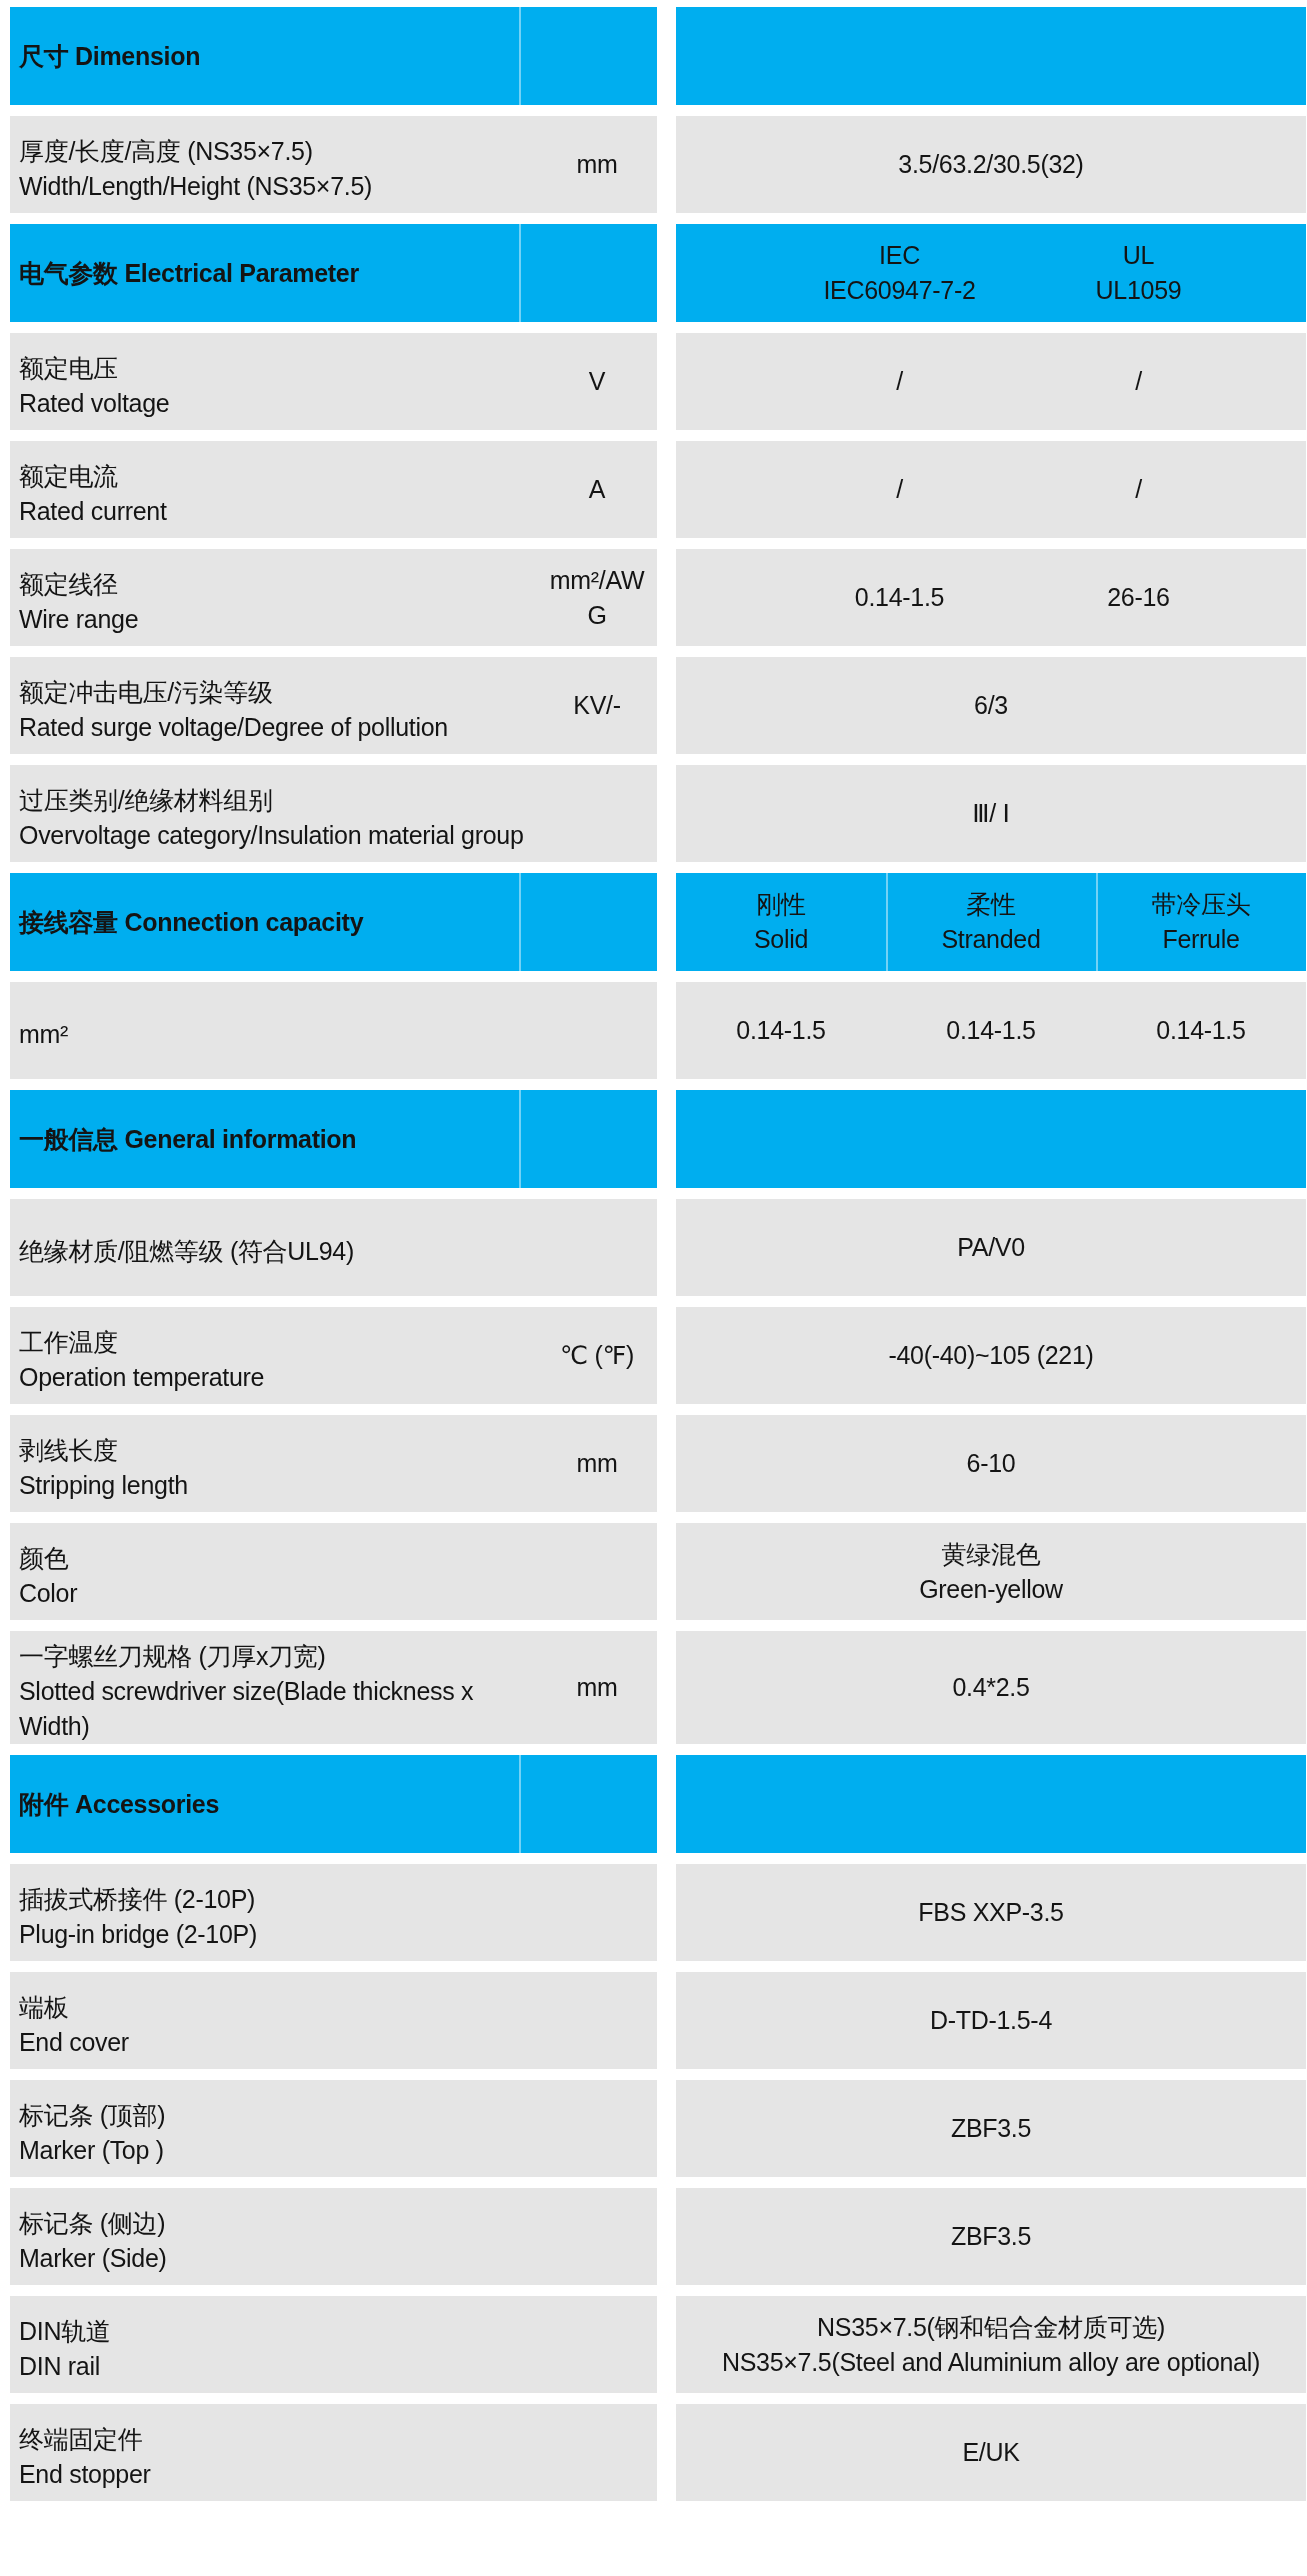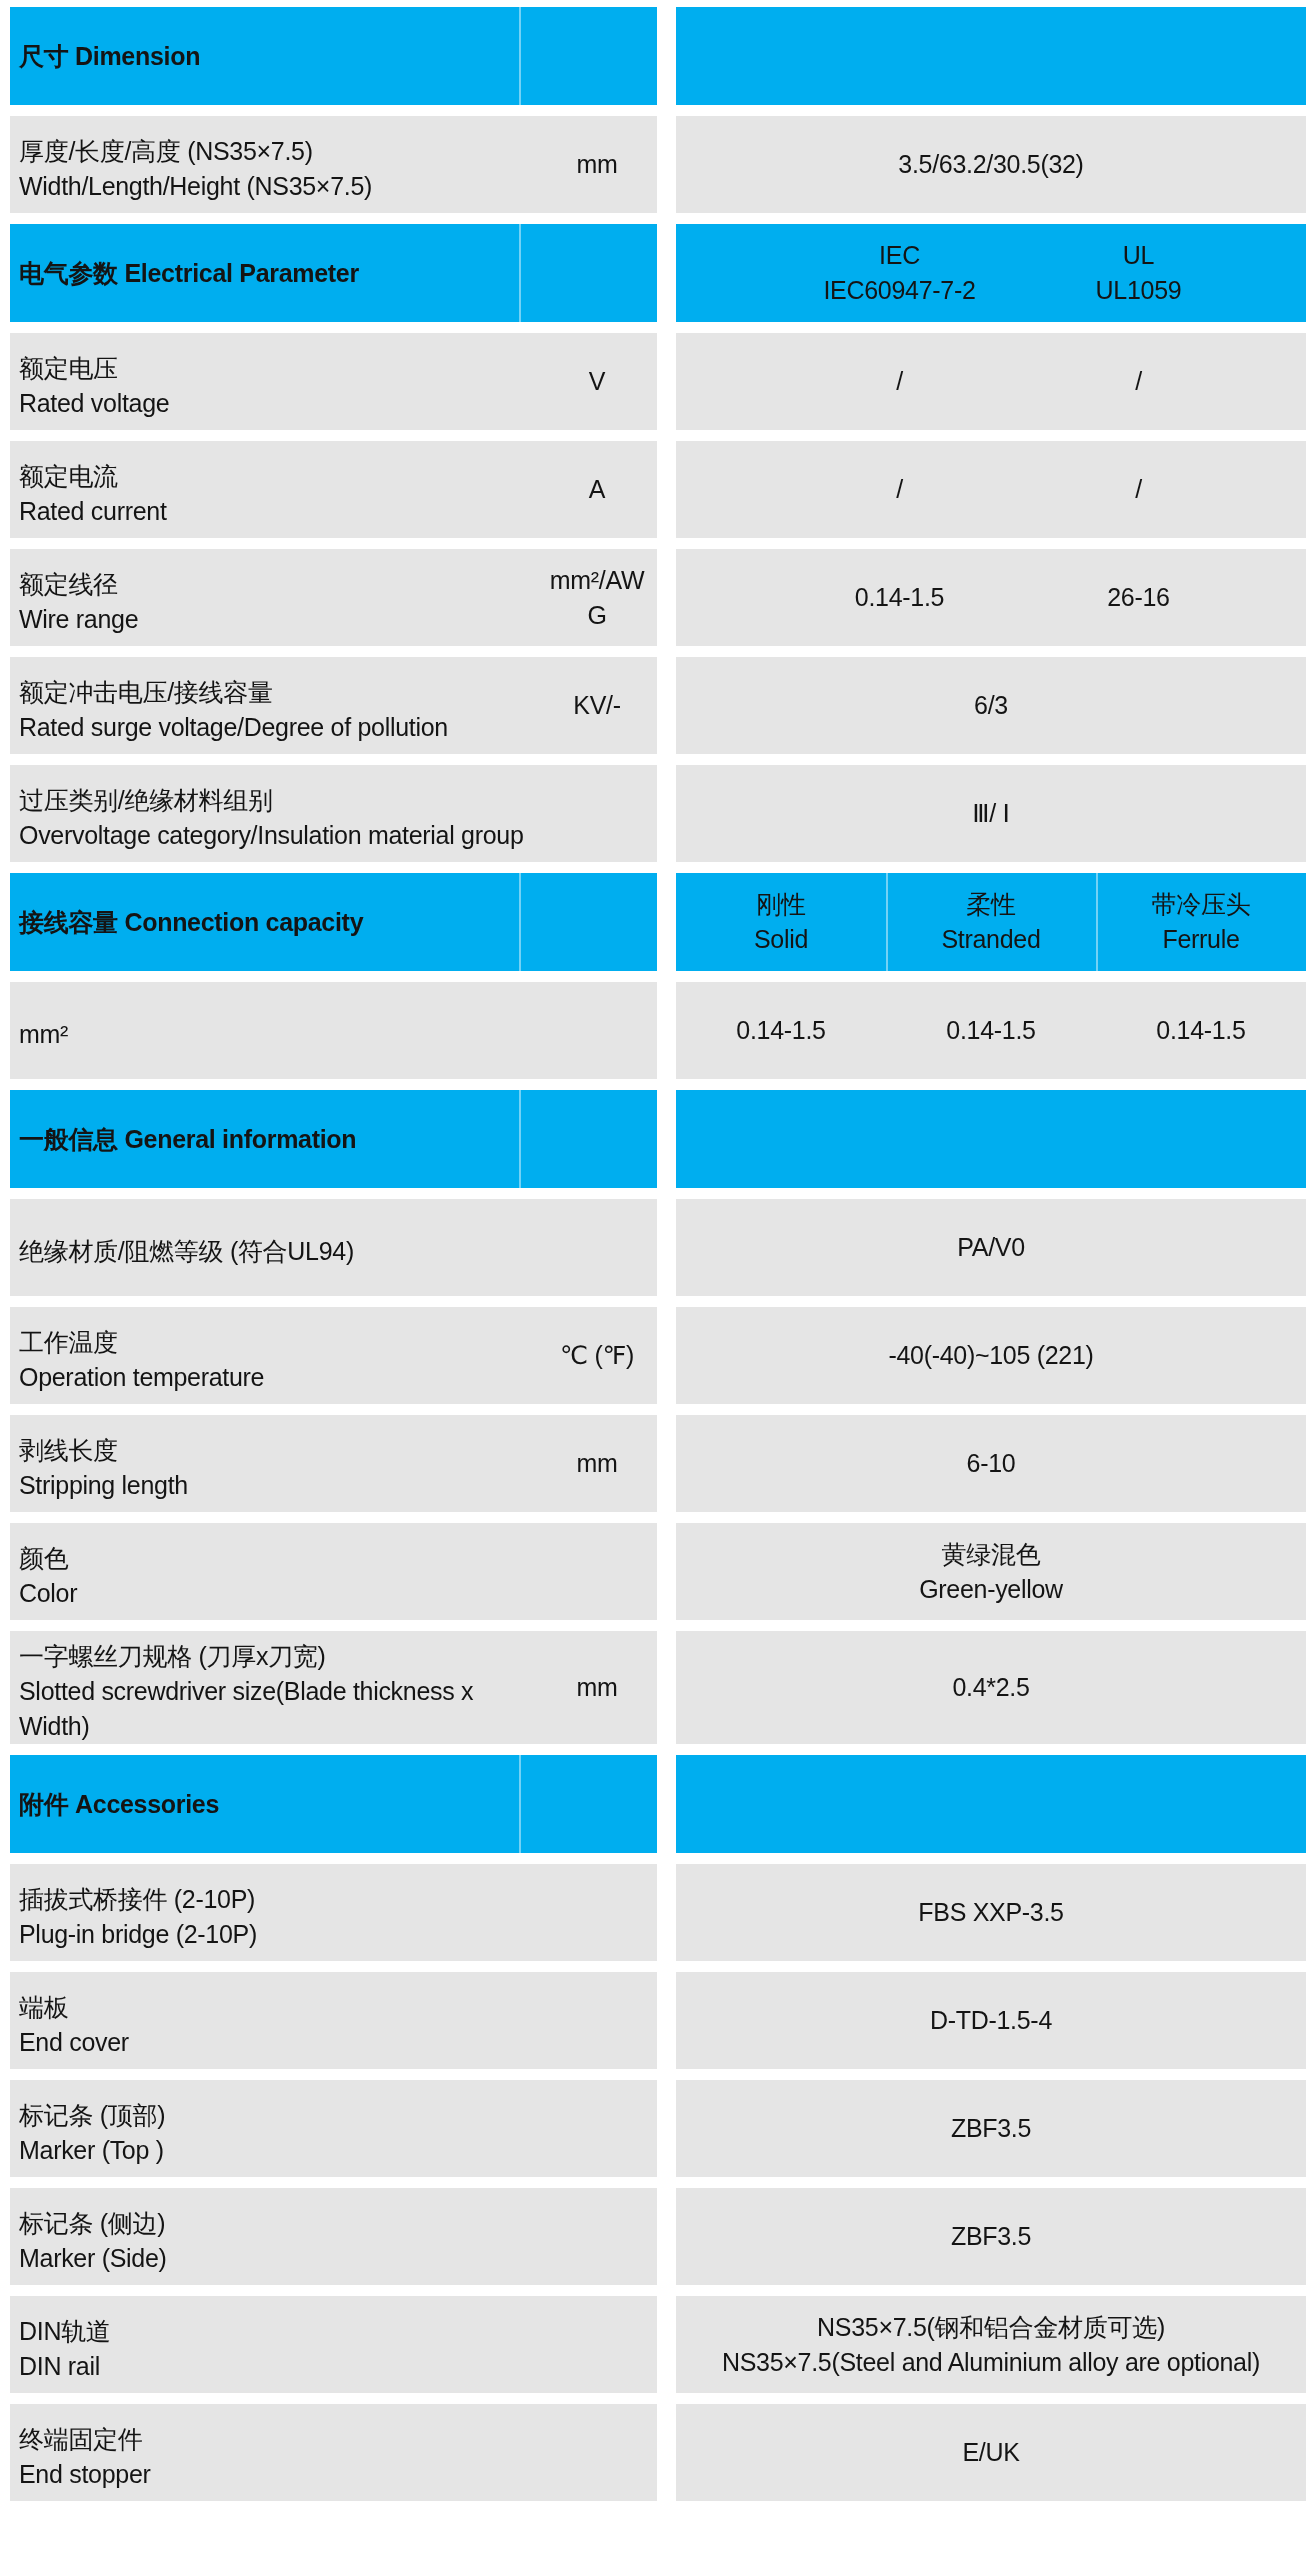--- a/index.html
+++ b/index.html
@@ -139,21 +139,21 @@
     <div class="gap"></div>
     <div class="right cols2">
       <div class="col">0.14-1.5</div>
       <div class="col">26-16</div>
     </div>
   </div>
 
   <div class="row body">
     <div class="left">
       <div class="b-label">
-        <div>额定冲击电压/接线容量</div>
+        <div>额定冲击电压/污染等级</div>
         <div>Rated surge voltage/Degree of pollution</div>
       </div>
       <div class="b-unit">KV/-</div>
     </div>
     <div class="gap"></div>
     <div class="right vcenter">6/3</div>
   </div>
 
   <div class="row body">
     <div class="left">

